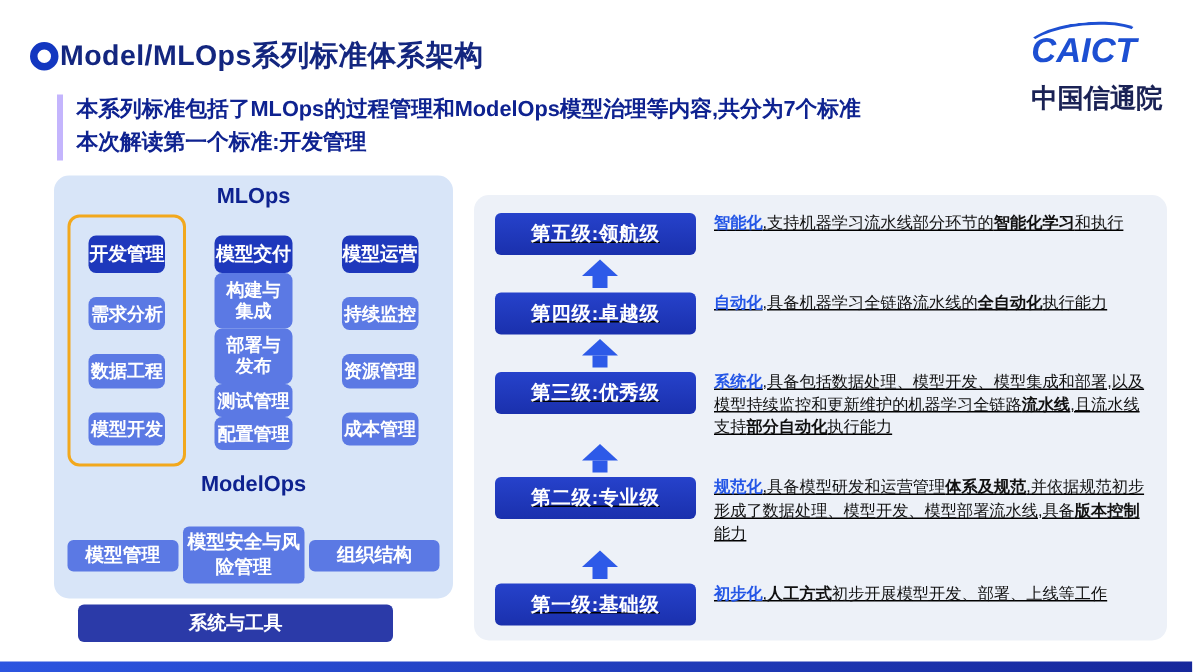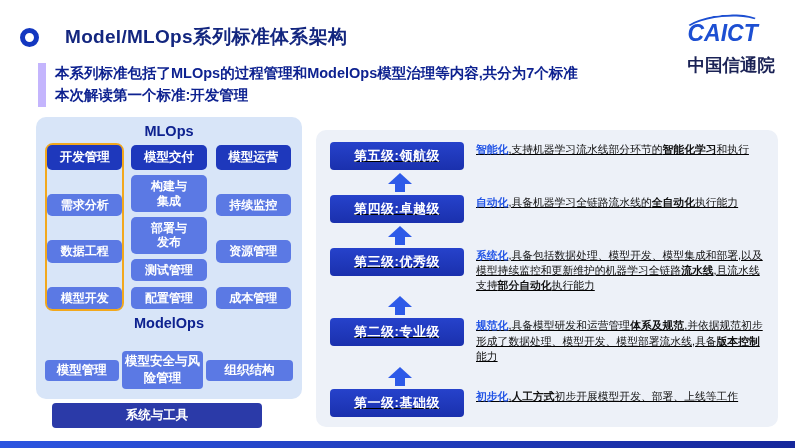--- a/index.html
+++ b/index.html
@@ -2,43 +2,43 @@
 <html><head>
 <meta charset="utf-8">
 <style>
   html,body { margin:0; padding:0; background:#ffffff; }
   .slide {
     position:relative; width:795px; height:448px; background:#ffffff;
     overflow:hidden; font-family:"Liberation Sans","DejaVu Sans",sans-serif;
   }
 
   
-  .header { position:absolute; left:20px; top:24px; display:flex; align-items:center; gap:26px; }
+  .header { position:absolute; left:20px; top:24px; display:flex; align-items:center; gap:1px; }
   .ring { width:9px; height:9px; border:5px solid #1337c0; border-radius:50%; display:inline-block; }
   .title { margin:0; font-size:19px; font-weight:bold; color:#13267f; letter-spacing:0.3px; }
 
   .logo { position:absolute; right:20px; top:22px; display:flex; align-items:baseline; gap:8px;flex-direction:column; }
   .logo-brand { position:relative; font-size:23px; font-weight:800; font-style:italic; color:#1d4fd2; line-height:1; }
   .logo-swoosh { position:absolute; left:-5px; top:-7px; width:76px; height:24px;
     border:2px solid #1d4fd2; border-color:#1d4fd2 transparent transparent transparent;
     border-radius:50%; transform:rotate(-6deg); }
   .logo-name { font-size:17.5px; font-weight:bold; color:#1a2255; }
 
   
-  .intro { position:absolute; left:38px; top:63px; border-left:8px solid #c4b5fd; padding-left:9px;
+  .intro { position:absolute; left:38px; top:63px; border-left:4px solid #c4b5fd; padding-left:9px;
     font-size:14.5px; font-weight:bold; color:#0e2290; line-height:1.5; }
 
   
   .mlops-panel { position:absolute; left:36px; top:117px; width:266px; height:282px;
     background:#d8e5f8; border-radius:10px; padding:6px 9px; box-sizing:border-box; }
   .panel-title { text-align:center; font-size:14.5px; font-weight:bold; color:#0e2290; }
   .mlops-title { margin-bottom:4px; }
   .grid { display:flex; gap:5px; height:168px; }
   .col { flex:1; display:flex; flex-direction:column; justify-content:space-between;
-    border:2px solid transparent; border-radius:8px; padding:0; box-sizing:border-box; }
+    border:2px solid transparent; border-radius:8px; padding:12px; box-sizing:border-box; }
   .col-highlight { border-color:#f2a81d; }
   .col-header { background:#1e38bc; color:#fff; font-size:12.5px; font-weight:bold;
     text-align:center; border-radius:5px; padding:4px 0; }
   .item { background:#5b79e4; color:#fff; font-size:12px; font-weight:bold; text-align:center;
     border-radius:5px; padding:4px 1px; line-height:1.2; white-space:pre-line; }
   .modelops-title { margin-top:4px; margin-bottom:20px; }
   .mrows { display:flex; flex-direction:row; align-items:center; gap:3px; }
   .mrow { background:#5b79e4; color:#fff; font-weight:bold; font-size:12.5px;
     text-align:center; border-radius:4px; padding:2px 0; }
   .w1 { width:84%; } .w2 { width:93%; } .w3 { width:99%; }

